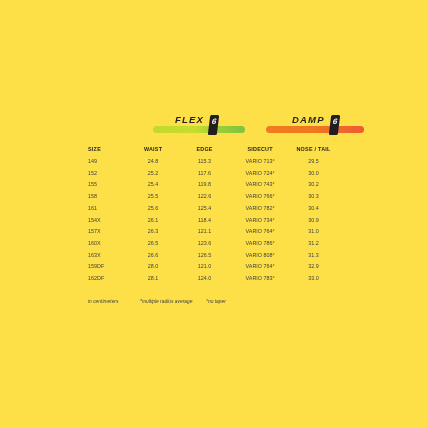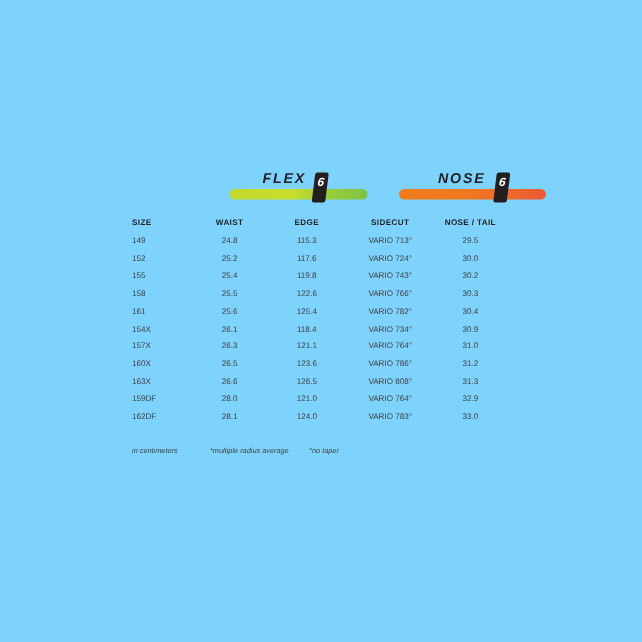--- a/index.html
+++ b/index.html
@@ -14,21 +14,21 @@
     overflow: hidden;
     position: relative;
   }
 
   #spec-sheet {
     position: absolute;
     left: 0;
     top: 0;
     width: 428px;
     height: 428px;
-    background: #7dd3fc;
+    background: #fde047;
   }
 
   
   .gauges {
     position: absolute;
     left: 88px;
     top: 106px;
     width: 260px;
     height: 30px;
   }
@@ -153,21 +153,21 @@
     <div class="gauge gauge-flex">
       <div class="gauge-bar"></div>
       <div class="gauge-label">FLEX</div>
       <div class="gauge-marker">
         <div class="gauge-value">6</div>
       </div>
     </div>
 
     <div class="gauge gauge-damp">
       <div class="gauge-bar"></div>
-      <div class="gauge-label">NOSE</div>
+      <div class="gauge-label">DAMP</div>
       <div class="gauge-marker">
         <div class="gauge-value">6</div>
       </div>
     </div>
 
   </div>
 
   <table class="spec-table">
     <thead>
       <tr>

